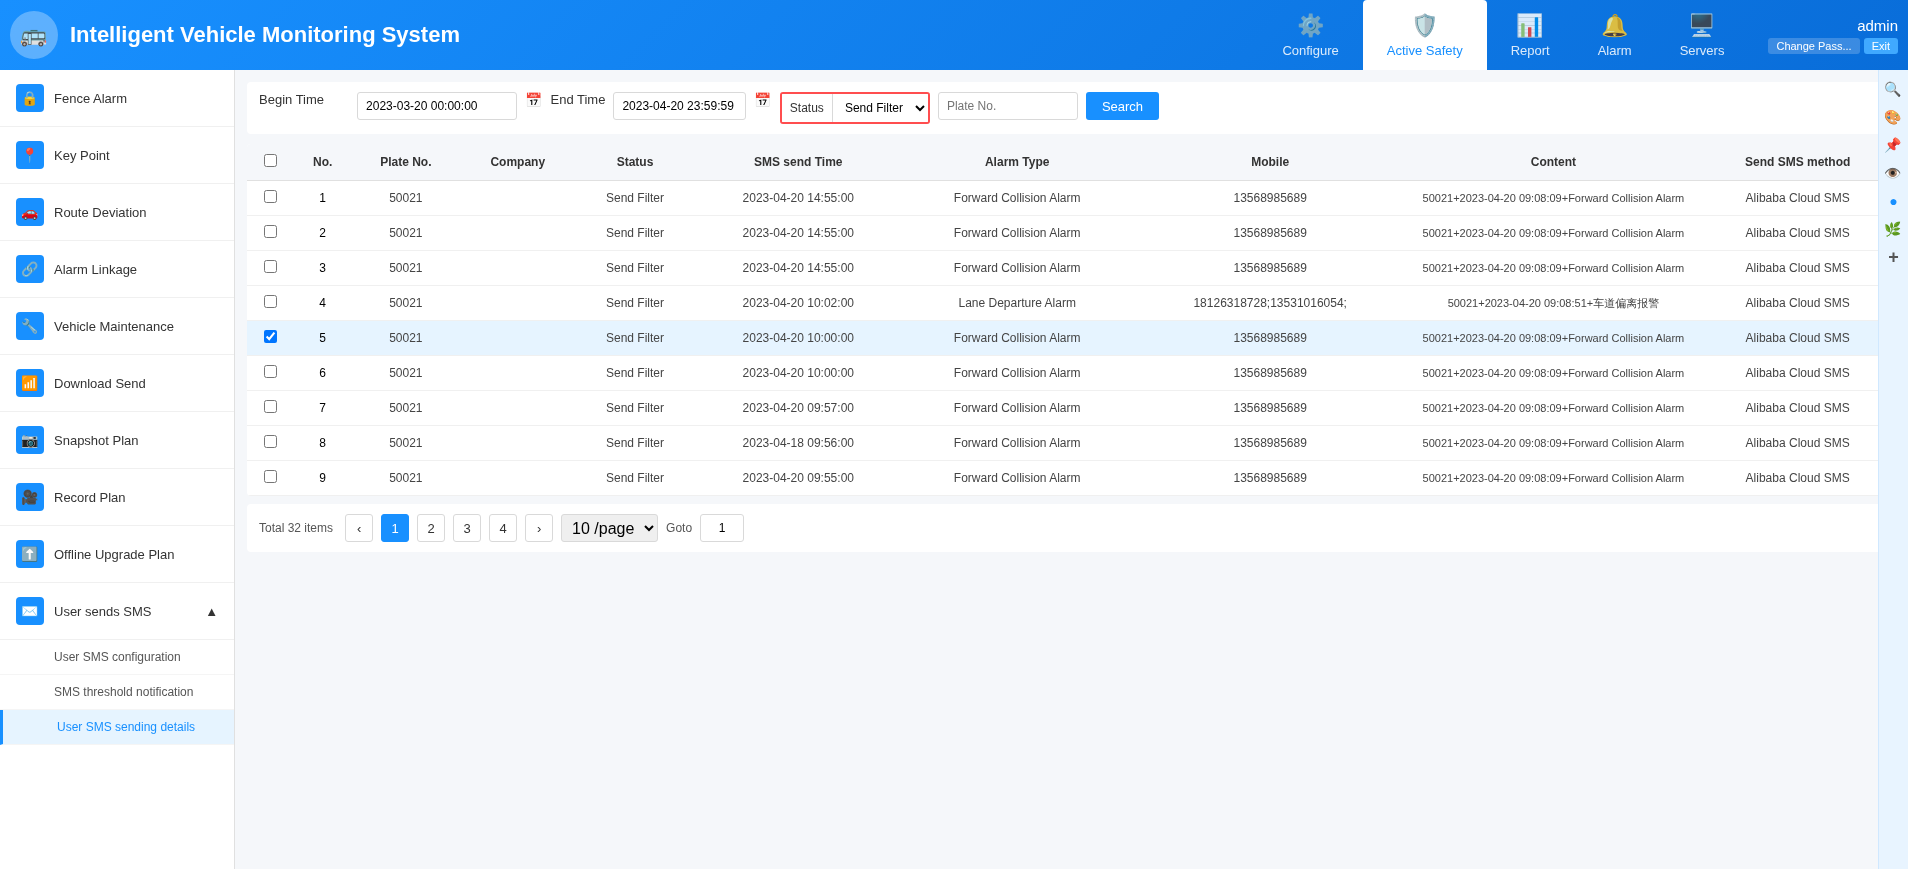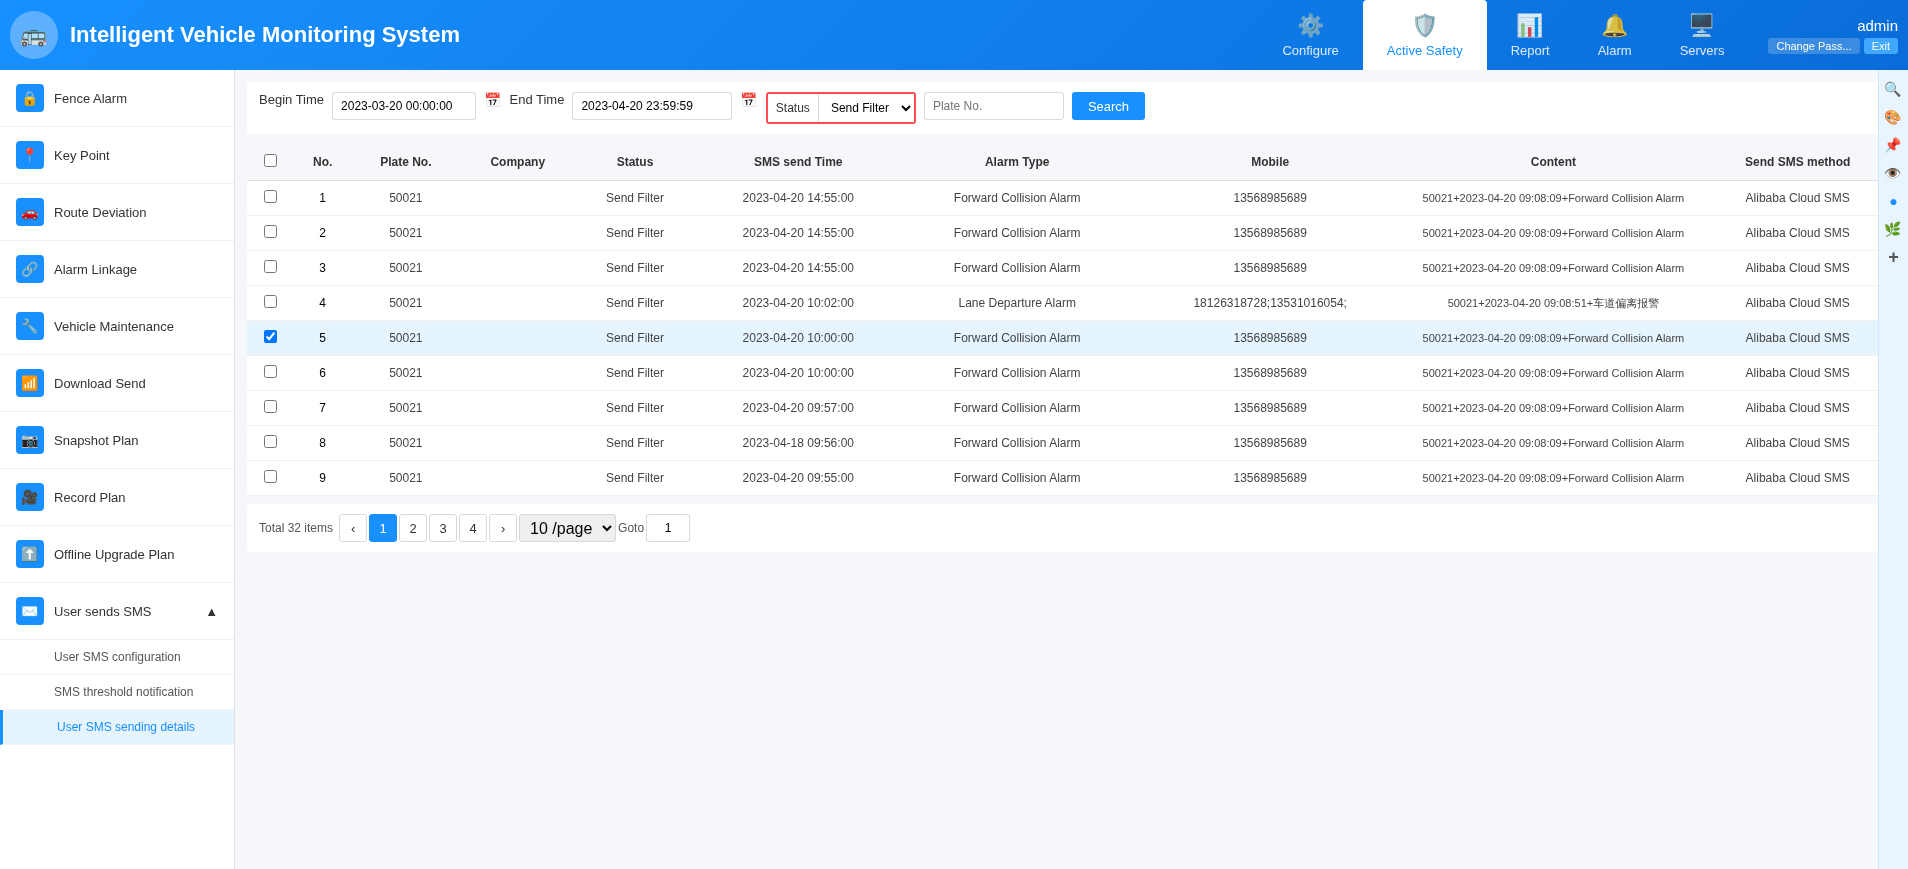--- a/index.html
+++ b/index.html
@@ -256,21 +256,21 @@
     .row-num {
       color: #1890ff;
       cursor: pointer;
       text-decoration: underline;
     }
 
     
     .pagination {
       display: flex;
       align-items: center;
-      gap: 2px;
+      gap: 8px;
       padding: 10px 12px;
       background: white;
       margin-top: 8px;
       border-radius: 4px;
       font-size: 12px;
     }
     .page-total { color: #555; margin-right: 4px; }
     .page-btn {
       width: 28px; height: 28px;
       border: 1px solid #d9d9d9;
@@ -399,24 +399,24 @@
     </div>
     <div class="sidebar-sub-item active">
       <span>User SMS sending details</span>
     </div>
   </div>
 
   <div class="content-area">
 
     <div class="filter-bar">
       <span class="filter-label">Begin Time</span>
-      <input class="filter-input" type="text" value="2023-03-20 00:00:00" style="width: 144px;">
+      <input class="filter-input" type="text" value="2023-03-20 00:00:00" style="width: 160px; margin-left: 25px;">
       <span style="font-size:14px; cursor:pointer;">📅</span>
       <span class="filter-label">End Time</span>
-      <input class="filter-input" type="text" value="2023-04-20 23:59:59" style="width: 160px;">
+      <input class="filter-input" type="text" value="2023-04-20 23:59:59" style="width: 133px;">
       <span style="font-size:14px; cursor:pointer;">📅</span>
       <div class="status-select-wrapper">
         <span class="status-label-box">Status</span>
         <select class="status-select">
           <option>Send Filter</option>
           <option>All</option>
           <option>Sent</option>
           <option>Failed</option>
         </select>
       </div>

